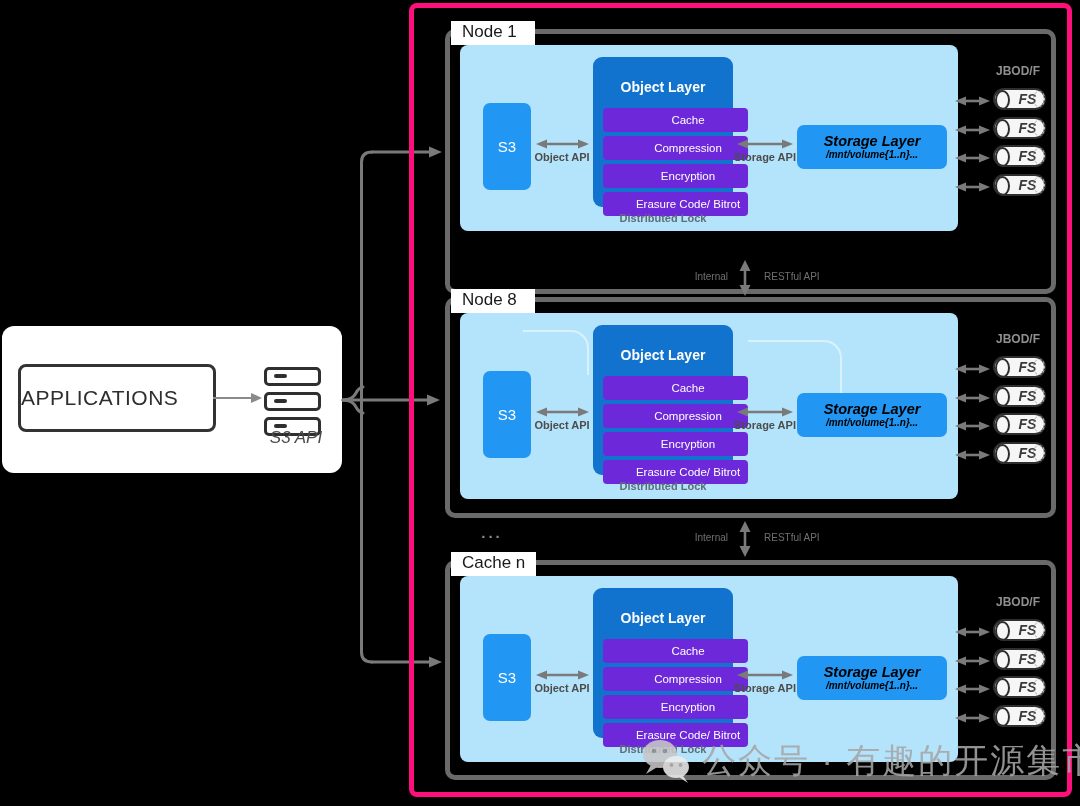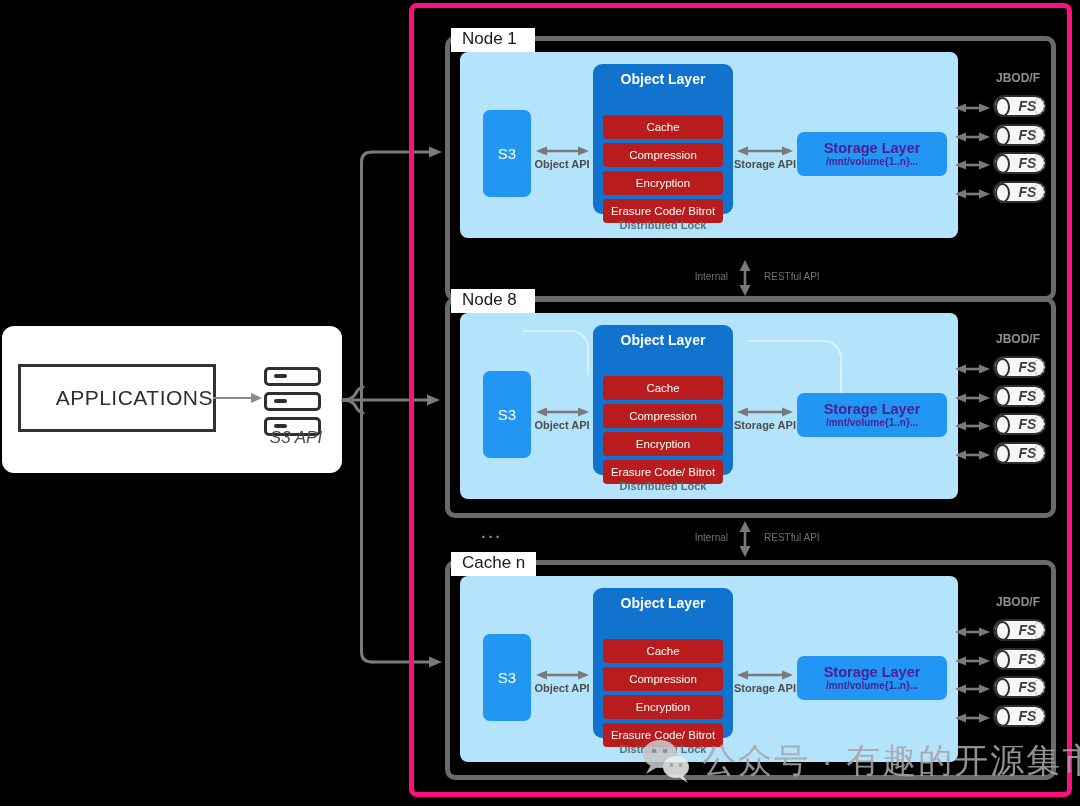--- a/index.html
+++ b/index.html
@@ -1,49 +1,49 @@
 <!DOCTYPE html>
 <html><head>
 <meta charset="utf-8">
 <style>
   html,body{margin:0;padding:0;background:#000;}
   .stage{position:relative;width:1080px;height:806px;background:#000;overflow:hidden;
          font-family:"Liberation Sans",sans-serif;}
   
   .apps-panel{position:absolute;left:2px;top:326px;width:340px;height:147px;background:#fff;border-radius:12px;}
-  .app-box{position:absolute;left:16px;top:38px;width:192px;height:62px;border:3px solid #333;border-radius:0;
-           display:flex;align-items:center;justify-content:flex-end;font-size:21px;letter-spacing:.5px;color:#2e2e2e;background:#fff;}
+  .app-box{position:absolute;left:16px;top:38px;width:192px;height:62px;border:3px solid #333;border-radius:8px;
+           display:flex;align-items:center;justify-content:flex-start;font-size:21px;letter-spacing:.5px;color:#2e2e2e;background:#fff;}
   .server-icon{position:absolute;left:262px;top:41px;width:57px;}
   .server-bar{position:relative;height:13px;border:3px solid #2f2f2f;border-radius:5px;background:#fff;margin-bottom:6px;}
   .server-bar .dash{position:absolute;left:7px;top:4px;width:13px;height:4px;background:#2f2f2f;border-radius:2px;}
   .s3api-label{position:absolute;left:252px;top:102px;width:84px;text-align:center;font-style:italic;
                font-size:17px;color:#4a4a4a;}
   
   .rustfs-border{position:absolute;left:409px;top:3px;width:663px;height:794px;border:5px solid #FF0F7B;
                  border-radius:8px;box-sizing:border-box;z-index:30;pointer-events:none;}
   .rustfs-title{position:absolute;left:410px;top:7px;width:622px;text-align:center;font-size:15px;font-weight:800;
                 letter-spacing:.5px;color:#FF0F7B;z-index:31;}
   
   .node{position:absolute;left:445px;width:611px;border:5px solid #6a6a6a;border-radius:10px;background:#000;box-sizing:border-box;}
-  .node-1{top:36px;height:265px;}
+  .node-1{top:29px;height:265px;}
   .node-2{top:297px;height:221px;}
   .node-n{top:560px;height:220px;}
   .node-tab{position:absolute;left:1px;top:-13px;background:#fff;min-width:62px;padding:1px 11px 3px 11px;
             font-size:17px;font-weight:500;color:#1a1a1a;z-index:3;}
   .panel{position:absolute;left:10px;top:11px;width:498px;height:186px;background:#b4e4fb;border-radius:8px;}
   .s3-box{position:absolute;left:33px;top:69px;width:48px;height:87px;background:#2196f3;border-radius:7px;
           display:flex;align-items:center;justify-content:center;color:#fff;font-size:15px;font-weight:500;z-index:2;}
   .object-layer{position:absolute;left:143px;top:23px;width:140px;height:150px;background:#1273ce;border-radius:9px;z-index:2;}
-  .ol-title{text-align:center;color:#fff;font-size:14px;font-weight:600;padding-top:7px;}
-  .ol-item{position:absolute;left:10px;width:120px;height:24px;background:#b91c1c;border-radius:4px;
-           display:flex;align-items:center;justify-content:center;color:#fff;font-size:11.5px;font-weight:500;}
+  .ol-title{text-align:center;color:#fff;font-size:14px;font-weight:600;padding-top:22px;}
+  .ol-item{position:absolute;left:10px;width:120px;height:24px;background:#6d28d9;border-radius:4px;
+           display:flex;align-items:center;justify-content:center;color:#fff;font-size:11.5px;font-weight:500;padding-left:25px;}
   .dist-lock{position:absolute;left:143px;top:178px;width:140px;text-align:center;font-size:11px;font-weight:700;color:#5f6d77;z-index:2;}
   .api-label{position:absolute;font-size:11px;font-weight:700;color:#4c4c4c;z-index:2;}
   .storage-layer{position:absolute;left:347px;top:91px;width:150px;height:44px;background:#2196f3;border-radius:7px;
-                 display:flex;flex-direction:column;align-items:center;justify-content:center;color:#4c1d95;z-index:2;}
+                 display:flex;flex-direction:column;align-items:center;justify-content:center;color:#000000;z-index:2;font-style:italic;}
   .sl-title{font-size:14.5px;font-weight:600;line-height:16px;}
   .sl-path{font-size:10px;font-weight:600;line-height:12px;}
   .jbod-label{position:absolute;left:528px;top:30px;width:80px;text-align:center;font-size:12px;font-weight:800;color:#8f8f8f;}
   .disk{position:absolute;left:543px;width:53px;height:22px;background:#f6f6f6;border:2.5px solid #2e2e2e;
         border-radius:11px/50%;box-sizing:border-box;}
   .disk:before{content:'';position:absolute;left:0px;top:-0.5px;width:11px;height:16px;border:2px solid #2e2e2e;
                border-radius:50%;}
   .disk:after{content:'';position:absolute;right:-1px;top:0.5px;width:10px;height:14px;border:1px dashed #bdbdbd;border-radius:50%;}
   .disk .fs{position:absolute;left:16px;right:0;top:1px;text-align:center;font-size:14px;font-style:italic;font-weight:700;color:#3a3a3a;}
   .faint-curve{position:absolute;border-top:2px solid rgba(255,255,255,.5);border-right:2px solid rgba(255,255,255,.5);

